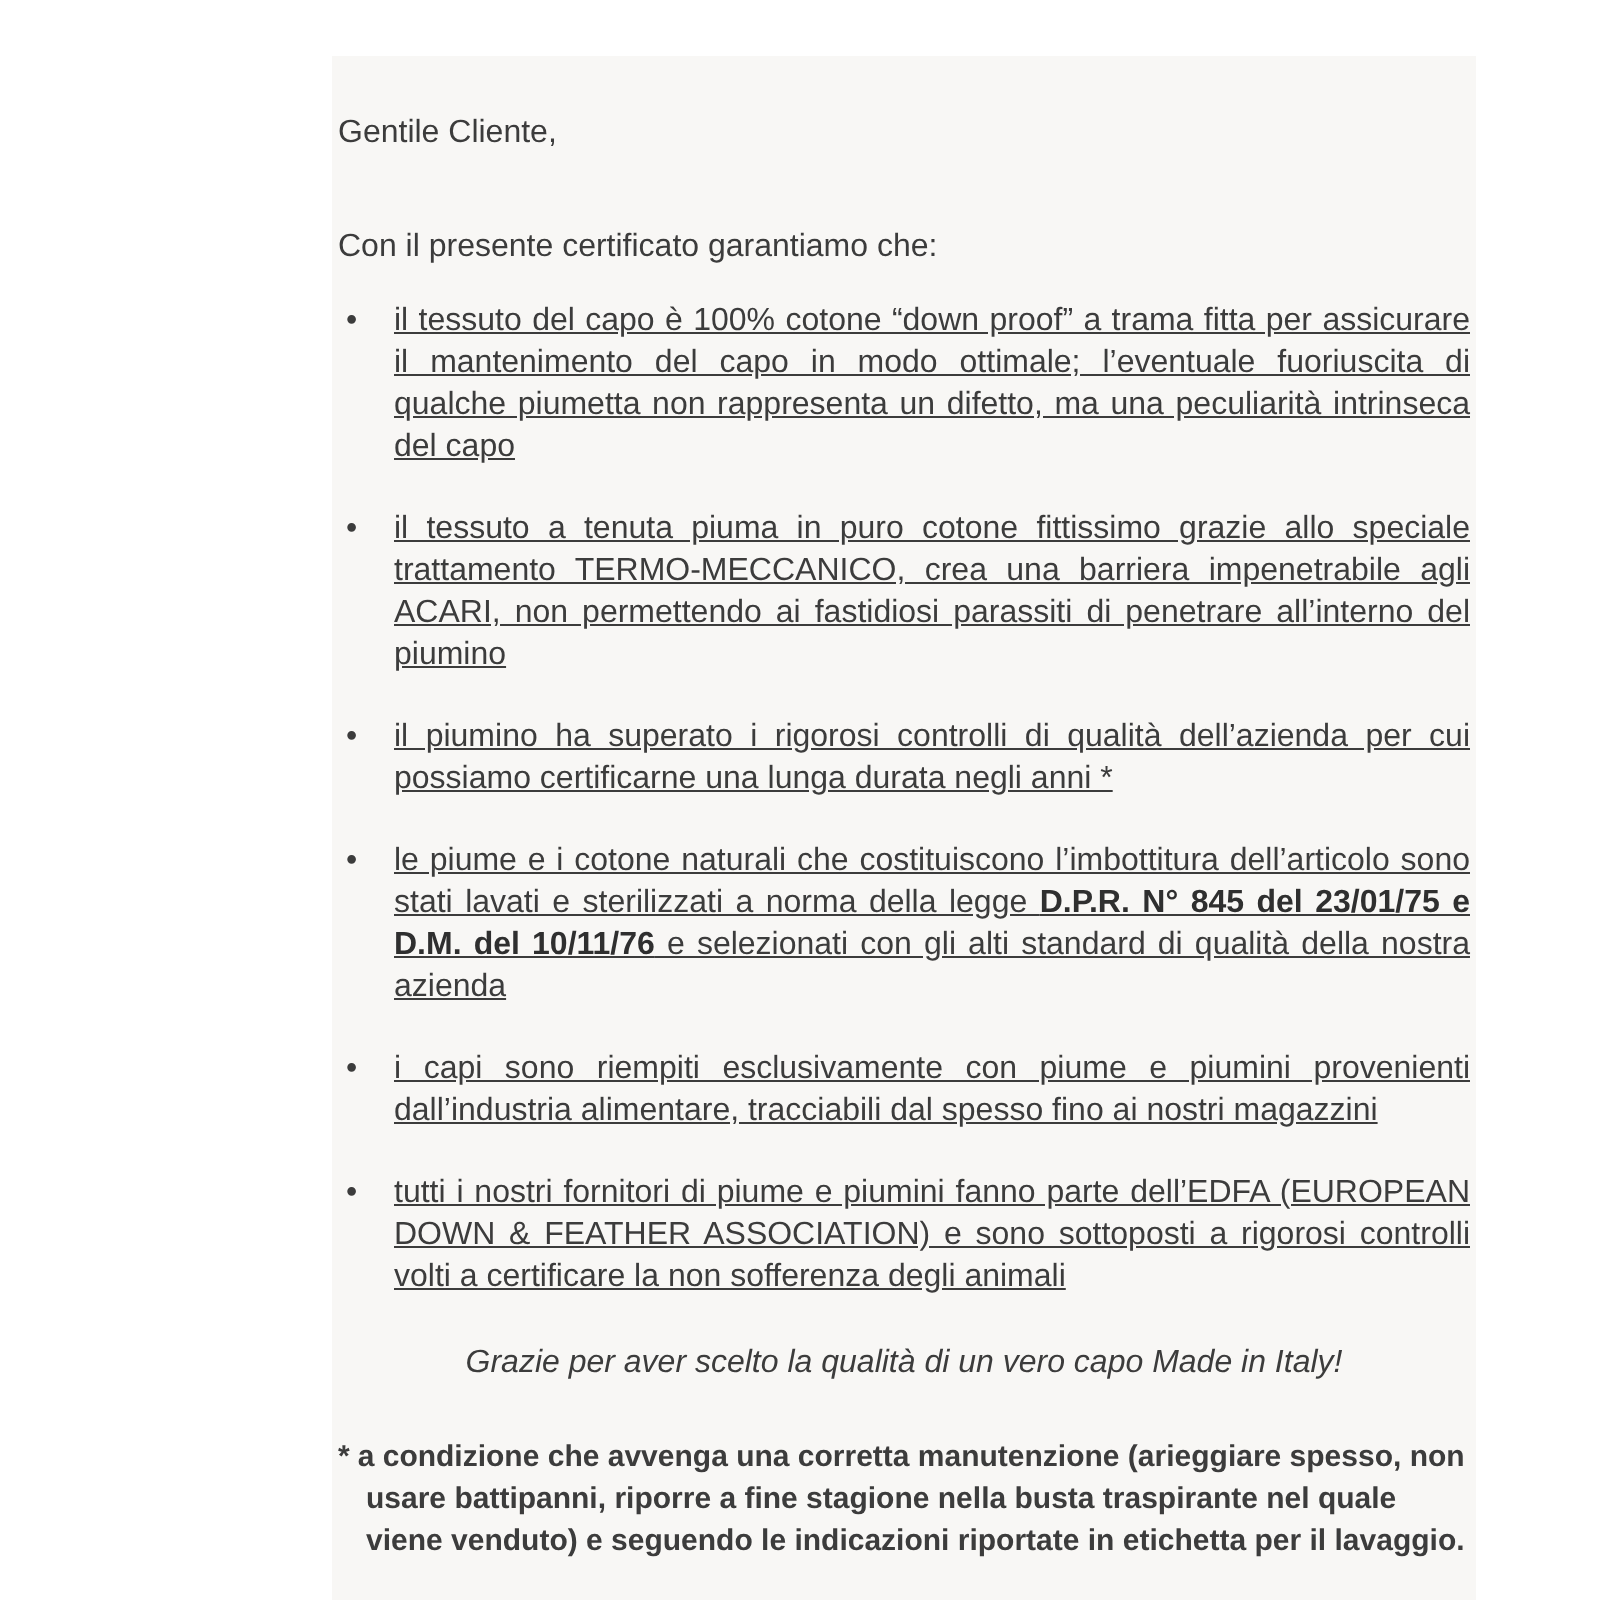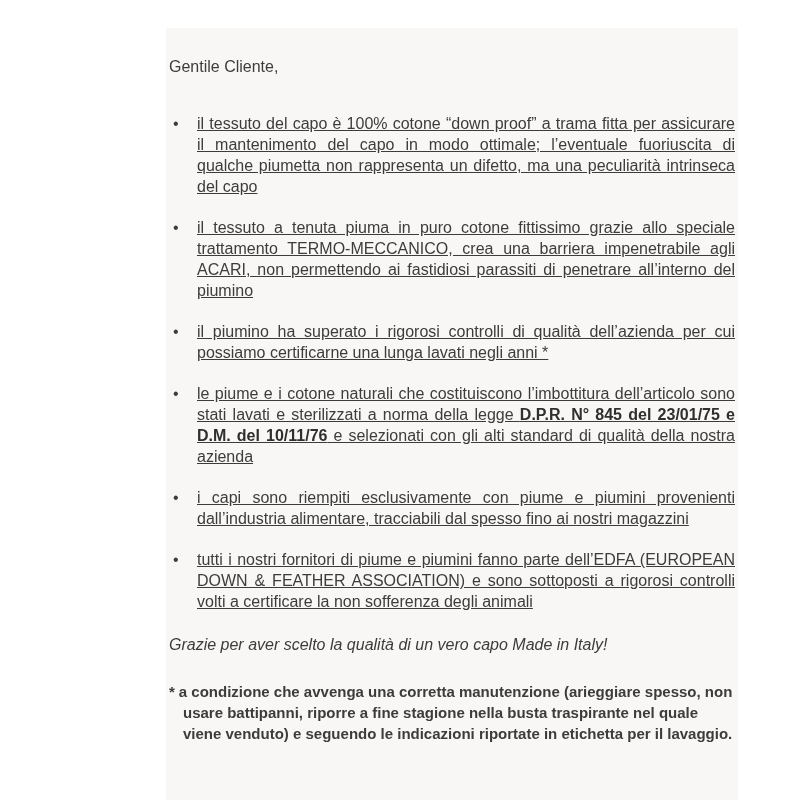--- a/index.html
+++ b/index.html
@@ -57,20 +57,21 @@
     flex: 1;
     text-align: justify;
     text-decoration: underline;
   }
   .bold {
     font-weight: bold;
     color: #2f2f2f;
   }
   .closing {
     margin: 22px 0 26px 0;
+    text-align: center;
     font-style: italic;
   }
   .footnote {
     font-size: 15px;
     line-height: 21px;
     padding-left: 14px;
     text-indent: -14px;
     margin: 0;
     font-weight: bold;
   }
@@ -79,33 +80,34 @@
   }
 </style>
 </head>
 <body>
 
 <div class="page">
   <div class="scan-area">
 
     <p class="greeting">Gentile Cliente,</p>
 
+    <p class="intro">Con il presente certificato garantiamo che:</p>
 
     <ul class="bullets">
       <li>
         <span class="bullet-marker">•</span>
         <span class="bullet-text">il tessuto del capo è 100% cotone “down proof” a trama fitta per assicurare il mantenimento del capo in modo ottimale; l’eventuale fuoriuscita di qualche piumetta non rappresenta un difetto, ma una peculiarità intrinseca del capo</span>
       </li>
       <li>
         <span class="bullet-marker">•</span>
         <span class="bullet-text">il tessuto a tenuta piuma in puro cotone fittissimo grazie allo speciale trattamento TERMO-MECCANICO, crea una barriera impenetrabile agli ACARI, non permettendo ai fastidiosi parassiti di penetrare all’interno del piumino</span>
       </li>
       <li>
         <span class="bullet-marker">•</span>
-        <span class="bullet-text">il piumino ha superato i rigorosi controlli di qualità dell’azienda per cui possiamo certificarne una lunga lavati negli anni *</span>
+        <span class="bullet-text">il piumino ha superato i rigorosi controlli di qualità dell’azienda per cui possiamo certificarne una lunga durata negli anni *</span>
       </li>
       <li>
         <span class="bullet-marker">•</span>
         <span class="bullet-text"><span>le piume e i cotone naturali che costituiscono l’imbottitura dell’articolo sono stati lavati e sterilizzati a norma della legge </span><span class="bold">D.P.R. N° 845 del 23/01/75 e D.M. del 10/11/76</span><span> e selezionati con gli alti standard di qualità della nostra azienda</span></span>
       </li>
       <li>
         <span class="bullet-marker">•</span>
         <span class="bullet-text">i capi sono riempiti esclusivamente con piume e piumini provenienti dall’industria alimentare, tracciabili dal spesso fino ai nostri magazzini</span>
       </li>
       <li>

